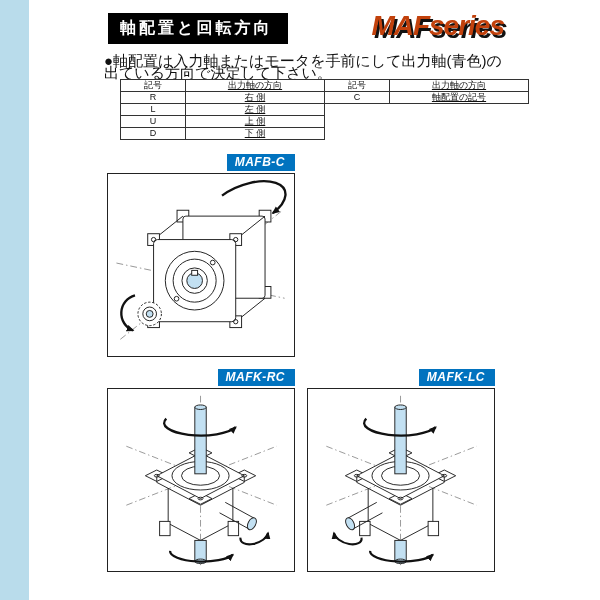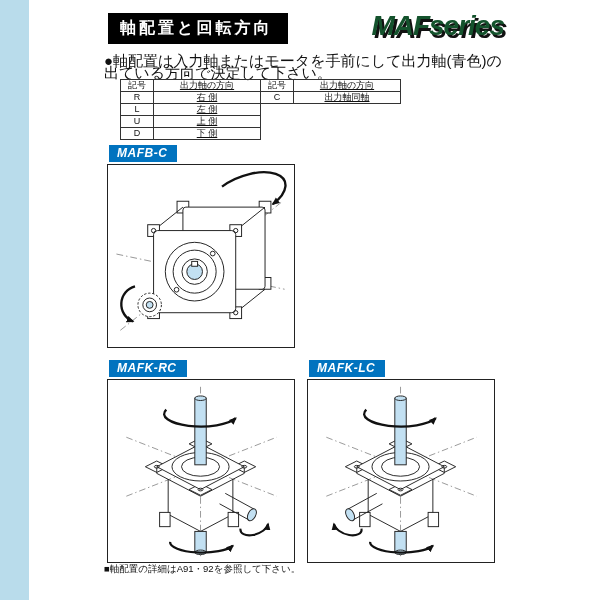--- a/index.html
+++ b/index.html
@@ -12,36 +12,36 @@
   
   .header{position:absolute;left:108px;top:8px;width:396px;height:38px;}
   .title-bar{
     position:absolute;left:0;top:5px;background:#000;color:#fff;
     font-size:16px;font-weight:bold;letter-spacing:3px;padding:5px 16px 5px 12px;
     white-space:nowrap;
   }
   .brand{
     position:absolute;right:0;top:2px;
     font-size:28px;font-weight:bold;font-style:italic;letter-spacing:-1px;
-    color:#14532d;text-shadow:2.5px 2.5px 0 #111;white-space:nowrap;
+    color:#c2410c;text-shadow:2.5px 2.5px 0 #111;white-space:nowrap;
   }
   
   .intro{position:absolute;left:104px;top:55px;width:400px;font-size:15px;line-height:11.5px;}
   
   .tables{position:absolute;left:120px;top:79px;display:flex;align-items:flex-start;}
   .tables table{border-collapse:collapse;font-size:9px;}
   .tables table.right{margin-left:-1px;}
   .tables th,.tables td{
-    border:1px solid #333;padding:0 1px;height:11px;line-height:11px;
+    border:1px solid #333;padding:0 17px;height:11px;line-height:11px;
     text-align:center;font-weight:normal;white-space:nowrap;
   }
   .tables .sym{width:30px;}
   .tables .dir{width:104px;text-decoration:underline;}
   
-  .grid{position:absolute;left:107px;top:143px;width:390px;height:420px;}
+  .grid{position:absolute;left:107px;top:152px;width:390px;height:420px;text-align:right;}
   .panel{position:absolute;width:188px;}
   .panel.p1{left:0;top:0;}
   .panel.p2{left:200px;top:0;}
   .panel.p3{left:0;top:215px;}
   .panel.p4{left:200px;top:215px;}
   .panel-label{
     display:inline-block;background:#0173bf;color:#fff;
     font-weight:bold;font-style:italic;font-size:12px;line-height:14px;
     padding:1px 10px 2px 8px;margin-left:2px;letter-spacing:.5px;
   }
@@ -189,21 +189,21 @@
   </tbody>
     </table>
   <table class="right">
     <tbody>
         <tr>
       <th class="sym">記号</th>
       <th class="dir">出力軸の方向</th>
     </tr>
     <tr>
       <td class="sym">C</td>
-      <td class="dir">出力軸同軸</td>
+      <td class="dir">軸配置の記号</td>
     </tr>
   </tbody>
     </table>
 </div>
 
 <div class="grid">
 
   <div class="panel p1">
     <div class="panel-label">MAFB-C</div>
     <div class="panel-box">
@@ -242,14 +242,13 @@
         <g transform="translate(185,0) scale(-1,1)">
           <path d="M134,153 A14 8 -20 0 0 163,148" stroke="#111" stroke-width="2.2" fill="none" marker-end="url(#ah)"></path>
         </g>
       </svg>
     </div>
   </div>
 
 </div>
 
 <div class="footer">
-  <div>■軸配置の詳細はA91・92を参照して下さい。</div>
 </div>
 
 </body></html>

